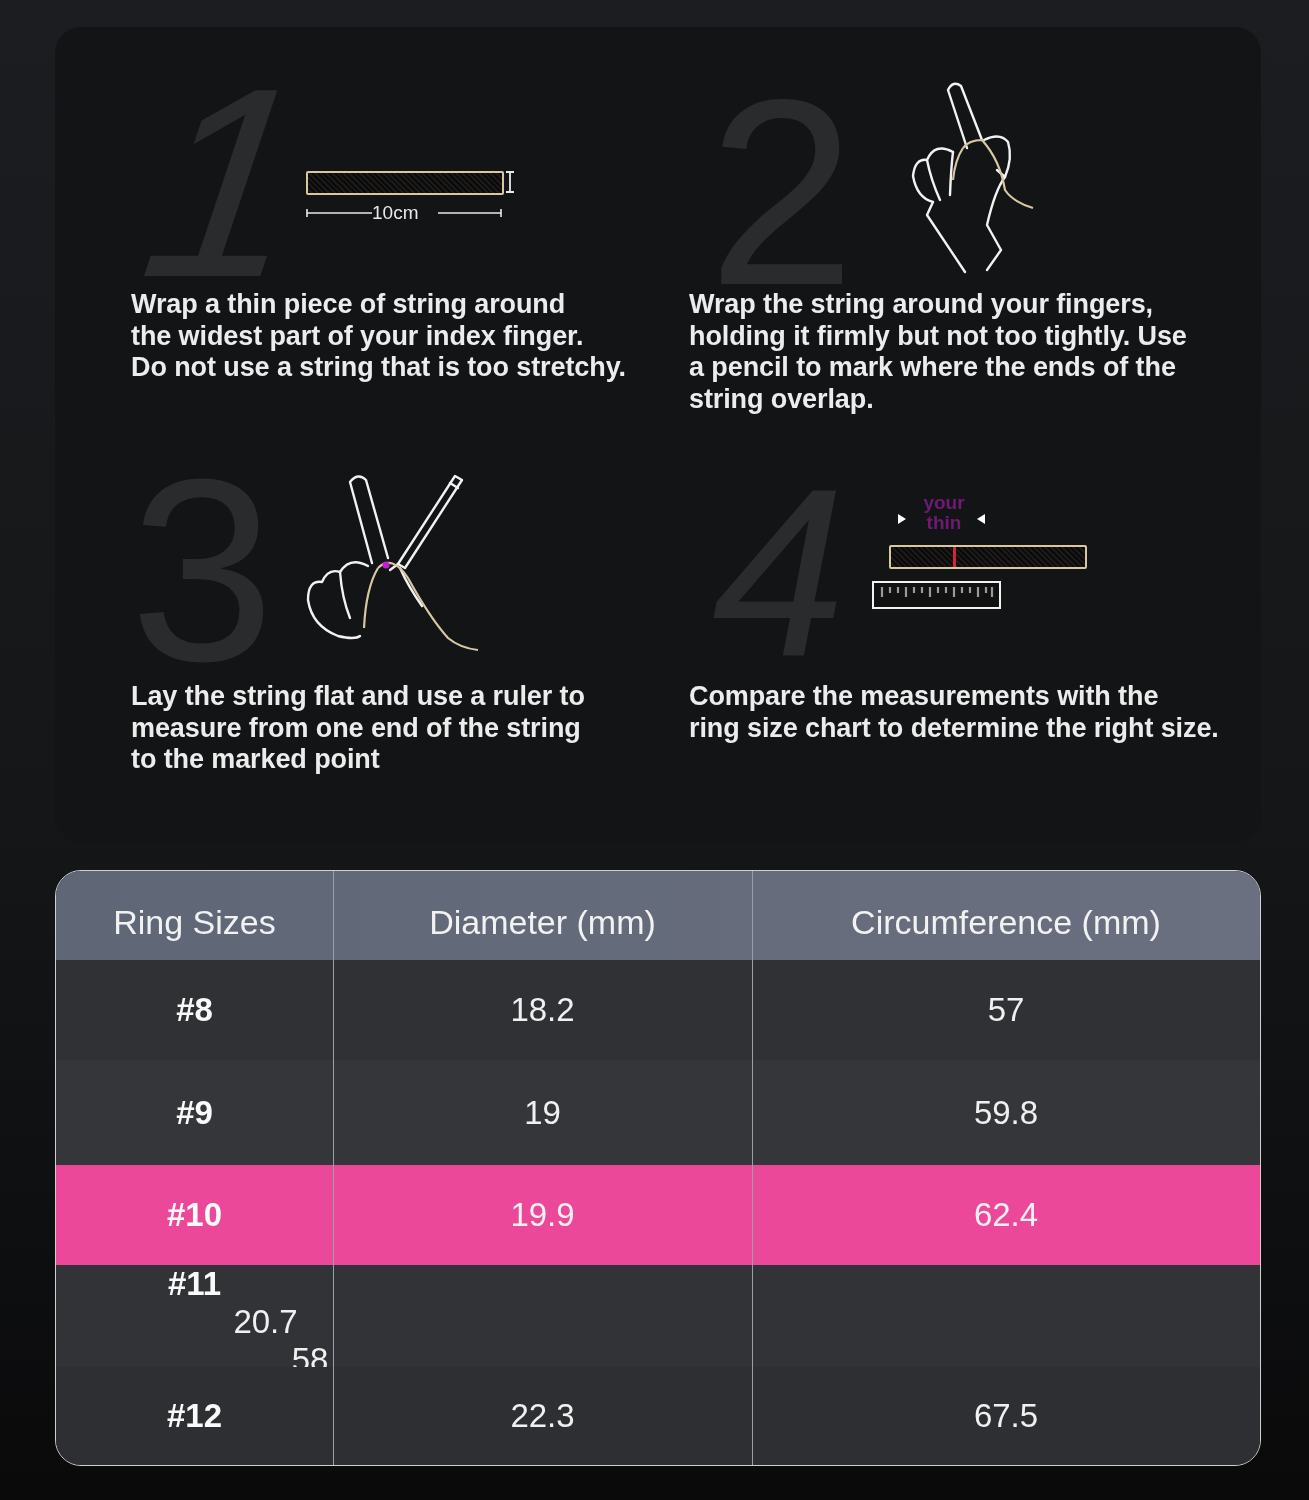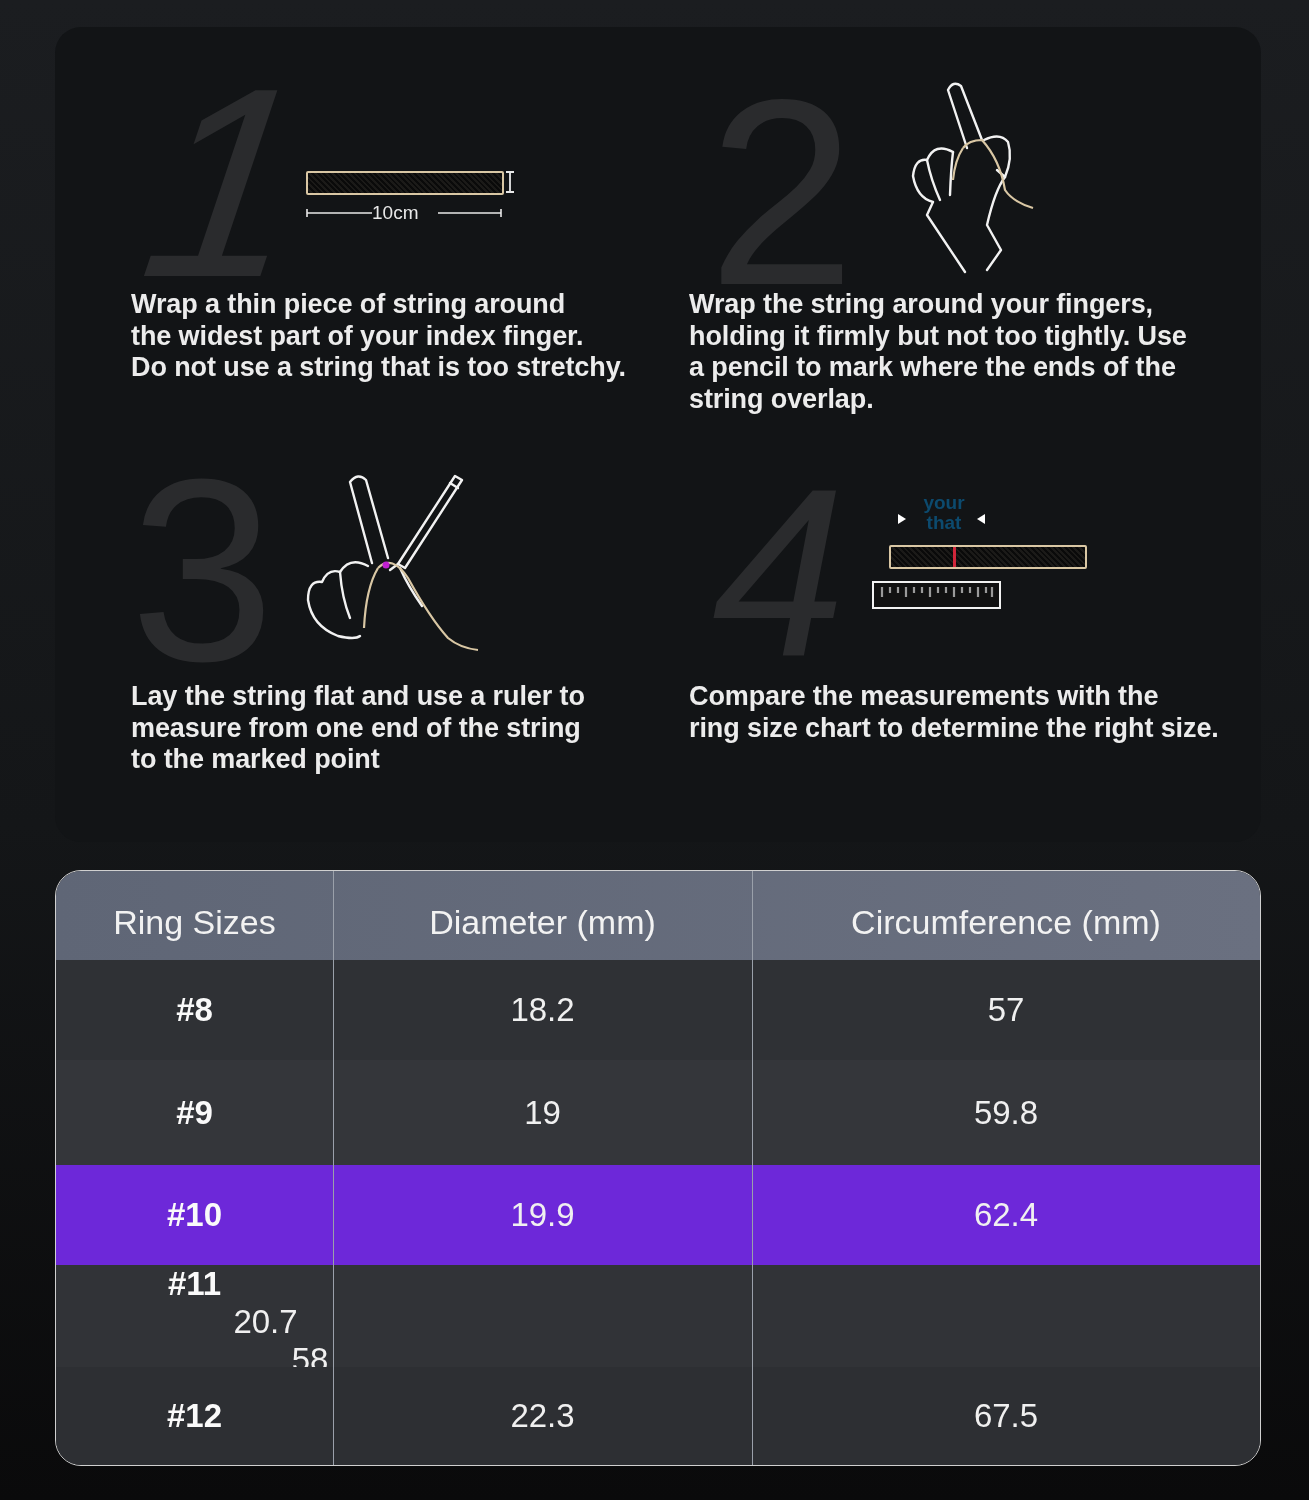--- a/index.html
+++ b/index.html
@@ -103,23 +103,23 @@
     <path d="M78 100 Q66 120 64 160" fill="none" stroke="#d9c7a4" stroke-width="2.2"></path>
     <circle cx="86" cy="97" r="3.5" fill="#c020d0"></circle>
   </svg>
   <div class="step-text" style="left:131px;top:681px;width:520px;">Lay the string flat and use a ruler to
 measure from one end of the string
 to the marked point</div>
 </div>
 
 <div>
   <div class="big-num" style="left:712px;top:452px;font-size:240px;font-style:italic;">4</div>
-  <div style="position:absolute;left:912px;top:493px;width:64px;text-align:center;font-weight:700;font-size:19px;line-height:20px;color:#0c4a6e;">
+  <div style="position:absolute;left:912px;top:493px;width:64px;text-align:center;font-weight:700;font-size:19px;line-height:20px;color:#701a75;">
     <div>your</div>
-    <div>that</div>
+    <div>thin</div>
   </div>
   <svg style="position:absolute;left:898px;top:514px;" width="8" height="10" viewBox="0 0 8 10">
       <path d="M0 0L8 5L0 10Z" fill="#fff"></path>
     </svg>
   <svg style="position:absolute;left:977px;top:514px;" width="8" height="10" viewBox="0 0 8 10">
       <path d="M8 0L0 5L8 10Z" fill="#fff"></path>
     </svg>
   <div class="strip" style="left:889px;top:545px;width:194px;height:20px;">
     <div style="position:absolute;left:62px;top:0;width:3px;height:20px;background:#d0263a;"></div>
   </div>
@@ -143,21 +143,21 @@
   <div class="t-row" style="top:89px;height:100px;background:#2f3135;">
     <div class="c1 col1">#8</div>
     <div class="c2 col2">18.2</div>
     <div class="c3 col3">57</div>
   </div>
   <div class="t-row" style="top:189px;height:105px;background:#34363a;">
     <div class="c1 col1">#9</div>
     <div class="c2 col2">19</div>
     <div class="c3 col3">59.8</div>
   </div>
-  <div class="t-row" style="top:294px;height:100px;background:#6d28d9;">
+  <div class="t-row" style="top:294px;height:100px;background:#ec4899;">
     <div class="c1 col1">#10</div>
     <div class="c2 col2">19.9</div>
     <div class="c3 col3">62.4</div>
   </div>
   <div class="t-row" style="top:394px;height:102px;background:#313337;flex-direction:column;">
     <div class="c1 col1">#11</div>
     <div class="c2 col2">20.7</div>
     <div class="c3 col3">58</div>
   </div>
   <div class="t-row" style="top:496px;height:98px;background:#2d2f33;">

